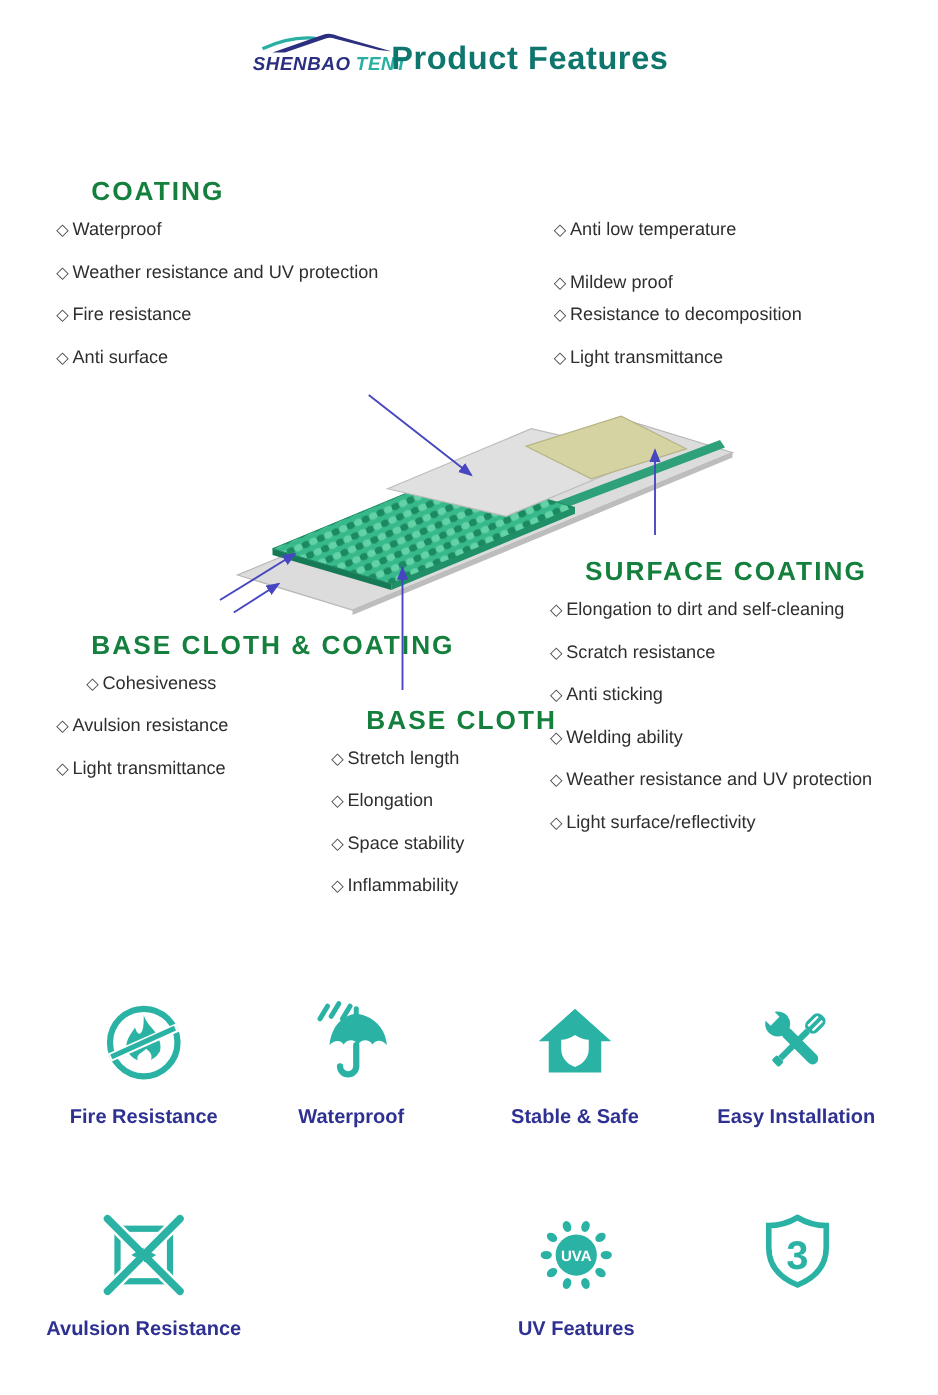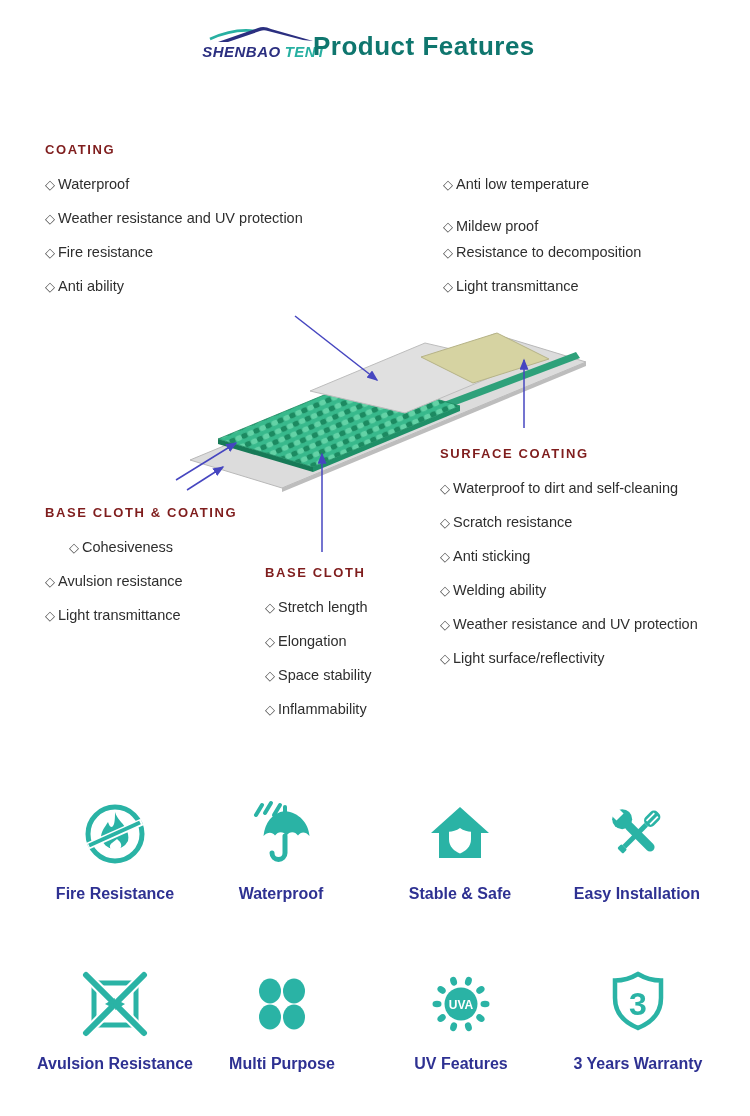--- a/index.html
+++ b/index.html
@@ -6,21 +6,21 @@
   .page{position:relative;width:750px;height:1116px;background:#fff;overflow:hidden;
         font-family:"Liberation Sans",sans-serif;}
   
   .logo{position:absolute;left:183px;top:24px;width:130px;text-align:center;margin-left:16px;}
   .logo svg{display:block;margin:0 auto;}
   .logo-text{font-style:italic;font-weight:bold;font-size:15px;letter-spacing:.5px;margin-top:-1px;white-space:nowrap;}
   .brand1{color:#2b2f80;}
   .brand2{color:#28b0a2;margin-left:4px;}
   .page-title{position:absolute;left:313px;top:31px;font-size:26px;font-weight:bold;color:#0f766e;letter-spacing:.5px;}
   
-  .heading{position:absolute;font-weight:bold;font-size:13px;letter-spacing:1.6px;color:#7f1d1d;white-space:nowrap;}
+  .heading{position:absolute;font-weight:bold;font-size:21px;letter-spacing:1.6px;color:#15803d;white-space:nowrap;margin-left:28px;}
   .item{position:absolute;font-size:14.5px;color:#2e2e2e;white-space:nowrap;}
   .dia{color:#4a4a4a;font-size:13px;margin-right:3px;}
   
   .diagram{position:absolute;left:0;top:300px;}
   
   .feat-cell{position:absolute;width:190px;text-align:center;}
   .feat-cell .ic{height:78px;display:flex;align-items:center;justify-content:center;}
   .feat-label{font-size:16px;font-weight:bold;color:#2e3192;margin-top:12px;white-space:nowrap;}
   svg text{font-family:"Liberation Sans",sans-serif;}
 </style>
@@ -37,21 +37,21 @@
     <div class="logo-text">
       <span class="brand1">SHENBAO</span><span class="brand2">TENT</span>
     </div>
   </div>
   <div class="page-title">Product Features</div>
 
   <div class="heading" style="left:45px;top:142px;">COATING</div>
   <div class="item" style="left:45px;top:176px;"><span class="dia">◇</span><span>Waterproof</span></div>
   <div class="item" style="left:45px;top:210px;"><span class="dia">◇</span><span>Weather resistance and UV protection</span></div>
   <div class="item" style="left:45px;top:244px;"><span class="dia">◇</span><span>Fire resistance</span></div>
-  <div class="item" style="left:45px;top:278px;"><span class="dia">◇</span><span>Anti ability</span></div>
+  <div class="item" style="left:45px;top:278px;"><span class="dia">◇</span><span>Anti surface</span></div>
   <div class="item" style="left:443px;top:176px;"><span class="dia">◇</span><span>Anti low temperature</span></div>
   <div class="item" style="left:443px;top:218px;"><span class="dia">◇</span><span>Mildew proof</span></div>
   <div class="item" style="left:443px;top:244px;"><span class="dia">◇</span><span>Resistance to decomposition</span></div>
   <div class="item" style="left:443px;top:278px;"><span class="dia">◇</span><span>Light transmittance</span></div>
 
   <svg class="diagram" width="750" height="270" viewBox="0 0 750 270">
     <defs>
       <pattern id="weave" width="13" height="9" patternUnits="userSpaceOnUse" patternTransform="rotate(-23)">
         <rect width="13" height="9" fill="#38b98c"></rect>
         <ellipse cx="3.2" cy="4.5" rx="3.6" ry="2.8" fill="#1c8a61"></ellipse>
@@ -87,21 +87,21 @@
   <div class="item" style="left:45px;top:573px;"><span class="dia">◇</span><span>Avulsion resistance</span></div>
   <div class="item" style="left:45px;top:607px;"><span class="dia">◇</span><span>Light transmittance</span></div>
 
   <div class="heading" style="left:265px;top:565px;">BASE CLOTH</div>
   <div class="item" style="left:265px;top:599px;"><span class="dia">◇</span><span>Stretch length</span></div>
   <div class="item" style="left:265px;top:633px;"><span class="dia">◇</span><span>Elongation</span></div>
   <div class="item" style="left:265px;top:667px;"><span class="dia">◇</span><span>Space stability</span></div>
   <div class="item" style="left:265px;top:701px;"><span class="dia">◇</span><span>Inflammability</span></div>
 
   <div class="heading" style="left:440px;top:446px;">SURFACE COATING</div>
-  <div class="item" style="left:440px;top:480px;"><span class="dia">◇</span><span>Waterproof to dirt and self-cleaning</span></div>
+  <div class="item" style="left:440px;top:480px;"><span class="dia">◇</span><span>Elongation to dirt and self-cleaning</span></div>
   <div class="item" style="left:440px;top:514px;"><span class="dia">◇</span><span>Scratch resistance</span></div>
   <div class="item" style="left:440px;top:548px;"><span class="dia">◇</span><span>Anti sticking</span></div>
   <div class="item" style="left:440px;top:582px;"><span class="dia">◇</span><span>Welding ability</span></div>
   <div class="item" style="left:440px;top:616px;"><span class="dia">◇</span><span>Weather resistance and UV protection</span></div>
   <div class="item" style="left:440px;top:650px;"><span class="dia">◇</span><span>Light surface/reflectivity</span></div>
 
   <div class="feat-cell" style="left:20px;top:795px;">
     <div class="ic">
       <svg width="72" height="72" viewBox="0 0 72 72">
         <circle cx="36" cy="36" r="27" fill="none" stroke="#2ab3a5" stroke-width="5"></circle>
@@ -168,33 +168,20 @@
         <line x1="65" y1="7" x2="7" y2="65" stroke="#fff" stroke-width="10"></line>
         <line x1="7" y1="7" x2="65" y2="65" stroke="#2ab3a5" stroke-width="6" stroke-linecap="round"></line>
         <line x1="65" y1="7" x2="7" y2="65" stroke="#2ab3a5" stroke-width="6" stroke-linecap="round"></line>
         <path d="M26,36 l10,-6 l-2,10 z" fill="#2ab3a5"></path>
         <path d="M46,36 l-10,6 l2,-10 z" fill="#2ab3a5"></path>
       </svg>
     </div>
     <div class="feat-label">Avulsion Resistance</div>
   </div>
 
-  <div class="feat-cell" style="left:187px;top:965px;">
-    <div class="ic">
-      <svg width="72" height="72" viewBox="0 0 72 72">
-        <g fill="#2ab3a5">
-          <ellipse cx="24" cy="23" rx="11" ry="12.5"></ellipse>
-          <ellipse cx="48" cy="23" rx="11" ry="12.5"></ellipse>
-          <ellipse cx="24" cy="49" rx="11" ry="12.5"></ellipse>
-          <ellipse cx="48" cy="49" rx="11" ry="12.5"></ellipse>
-        </g>
-      </svg>
-    </div>
-    <div class="feat-label">Multi Purpose</div>
-  </div>
 
   <div class="feat-cell" style="left:366px;top:965px;">
     <div class="ic">
       <svg width="72" height="72" viewBox="0 0 72 72">
         <g fill="#2ab3a5">
           <ellipse cx="60" cy="36" rx="4.5" ry="3.3"></ellipse>
           <ellipse cx="55.4" cy="50.1" rx="4.5" ry="3.3" transform="rotate(36 55.4 50.1)"></ellipse>
           <ellipse cx="43.4" cy="58.8" rx="4.5" ry="3.3" transform="rotate(72 43.4 58.8)"></ellipse>
           <ellipse cx="28.6" cy="58.8" rx="4.5" ry="3.3" transform="rotate(108 28.6 58.8)"></ellipse>
           <ellipse cx="16.6" cy="50.1" rx="4.5" ry="3.3" transform="rotate(144 16.6 50.1)"></ellipse>
@@ -211,16 +198,15 @@
     <div class="feat-label">UV Features</div>
   </div>
 
   <div class="feat-cell" style="left:543px;top:965px;">
     <div class="ic">
       <svg width="72" height="72" viewBox="0 0 72 72">
         <path d="M36,6 c7.5,4.5 15.5,6.5 23,6.5 v17.5 c0,15 -9.5,24.5 -23,30 c-13.5,-5.5 -23,-15 -23,-30 V12.5 c7.5,0 15.5,-2 23,-6.5 z" fill="none" stroke="#2ab3a5" stroke-width="4.5"></path>
         <text x="36" y="47" font-size="32" font-weight="bold" fill="#2ab3a5" text-anchor="middle">3</text>
       </svg>
     </div>
-    <div class="feat-label">3 Years Warranty</div>
   </div>
 
 </div>
 
 </body></html>

